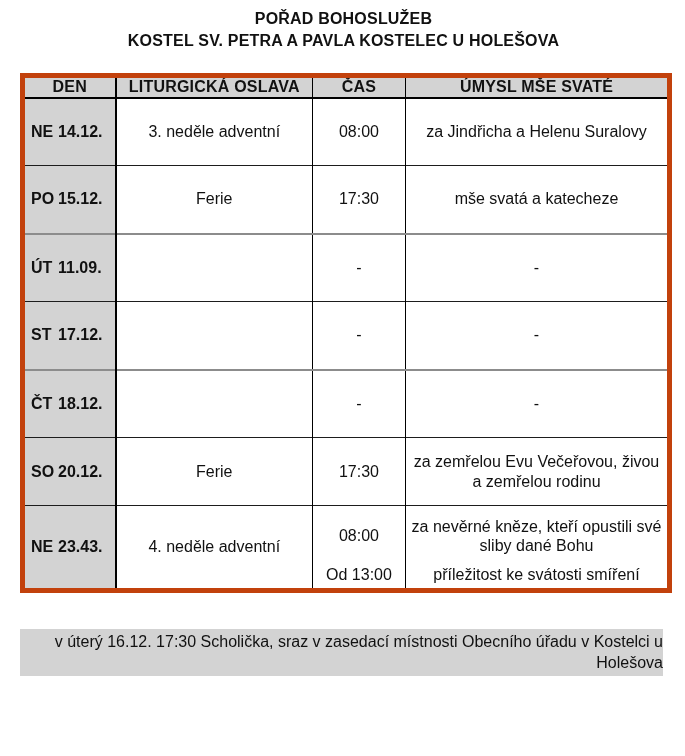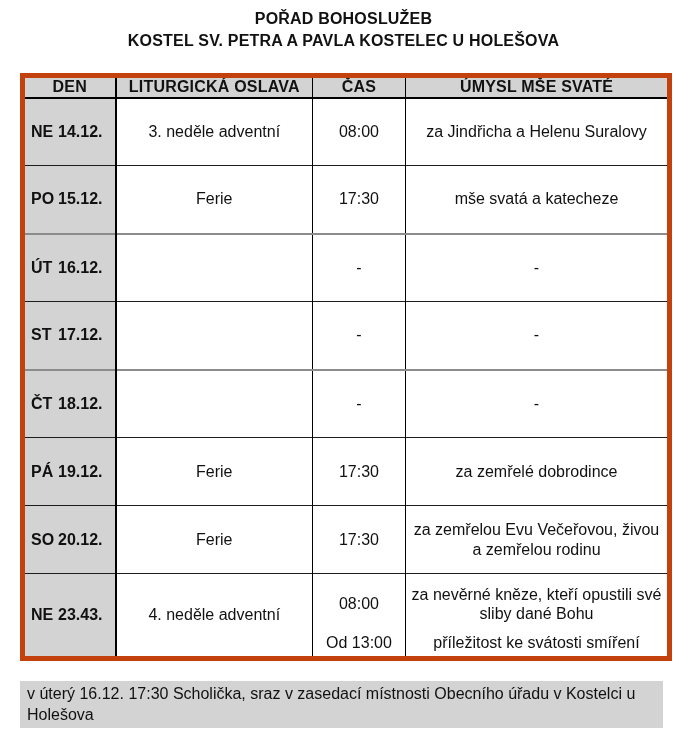--- a/index.html
+++ b/index.html
@@ -95,26 +95,27 @@
   .stack-sub {
     display: flex;
     align-items: flex-end;
     justify-content: center;
     padding-bottom: 4px;
     line-height: 1.1;
   }
 
   
   .footer-note {
-    margin-top: 20px;
+    margin-top: 36px;
     width: 643px;
     background: #d3d3d3;
     font-size: 16px;
     line-height: 21px;
-    padding: 2px 16px 3px 7px;
+    padding: 2px 0 3px 7px;
+    text-align: right;
   }
 </style>
 </head>
 <body>
 
 <div class="page">
 
   <div class="title-block">
     <div class="title-line1">POŘAD BOHOSLUŽEB</div>
     <div class="title-line2">KOSTEL SV. PETRA A PAVLA KOSTELEC U HOLEŠOVA</div>
@@ -142,42 +143,36 @@
         <td>08:00</td>
         <td>za Jindřicha a Helenu Suralovy</td>
       </tr>
       <tr>
         <td class="day-cell"><span class="day-abbrev">PO</span><span>15.12.</span></td>
         <td>Ferie</td>
         <td>17:30</td>
         <td>mše svatá a katecheze</td>
       </tr>
       <tr class="t-gray">
-        <td class="day-cell"><span class="day-abbrev">ÚT</span><span>16.12.</span></td>
+        <td class="day-cell"><span class="day-abbrev">ÚT</span><span>11.09.</span></td>
         <td></td>
         <td>-</td>
         <td>-</td>
       </tr>
       <tr>
         <td class="day-cell"><span class="day-abbrev">ST</span><span>17.12.</span></td>
         <td></td>
         <td>-</td>
         <td>-</td>
       </tr>
       <tr class="t-gray">
         <td class="day-cell"><span class="day-abbrev">ČT</span><span>18.12.</span></td>
         <td></td>
         <td>-</td>
         <td>-</td>
-      </tr>
-      <tr>
-        <td class="day-cell"><span class="day-abbrev">PÁ</span><span>19.12.</span></td>
-        <td>Ferie</td>
-        <td>17:30</td>
-        <td>za zemřelé dobrodince</td>
       </tr>
       <tr>
         <td class="day-cell"><span class="day-abbrev">SO</span><span>20.12.</span></td>
         <td>Ferie</td>
         <td>17:30</td>
         <td>za zemřelou Evu Večeřovou, živou a zemřelou rodinu</td>
       </tr>
       <tr class="last-row">
         <td class="day-cell"><span class="day-abbrev">NE</span><span>23.43.</span></td>
         <td>4. neděle adventní</td>

